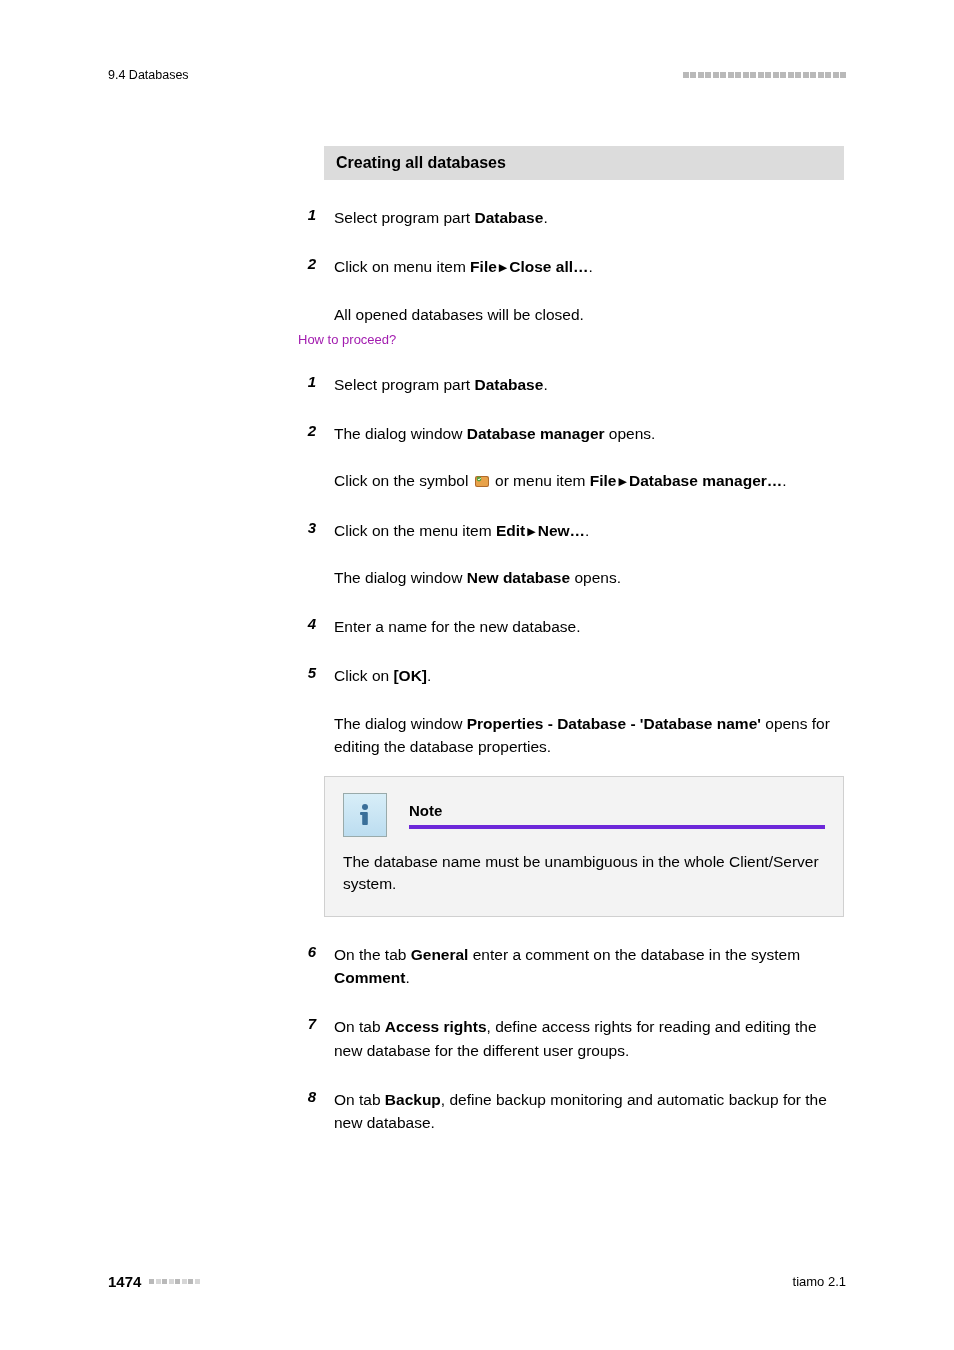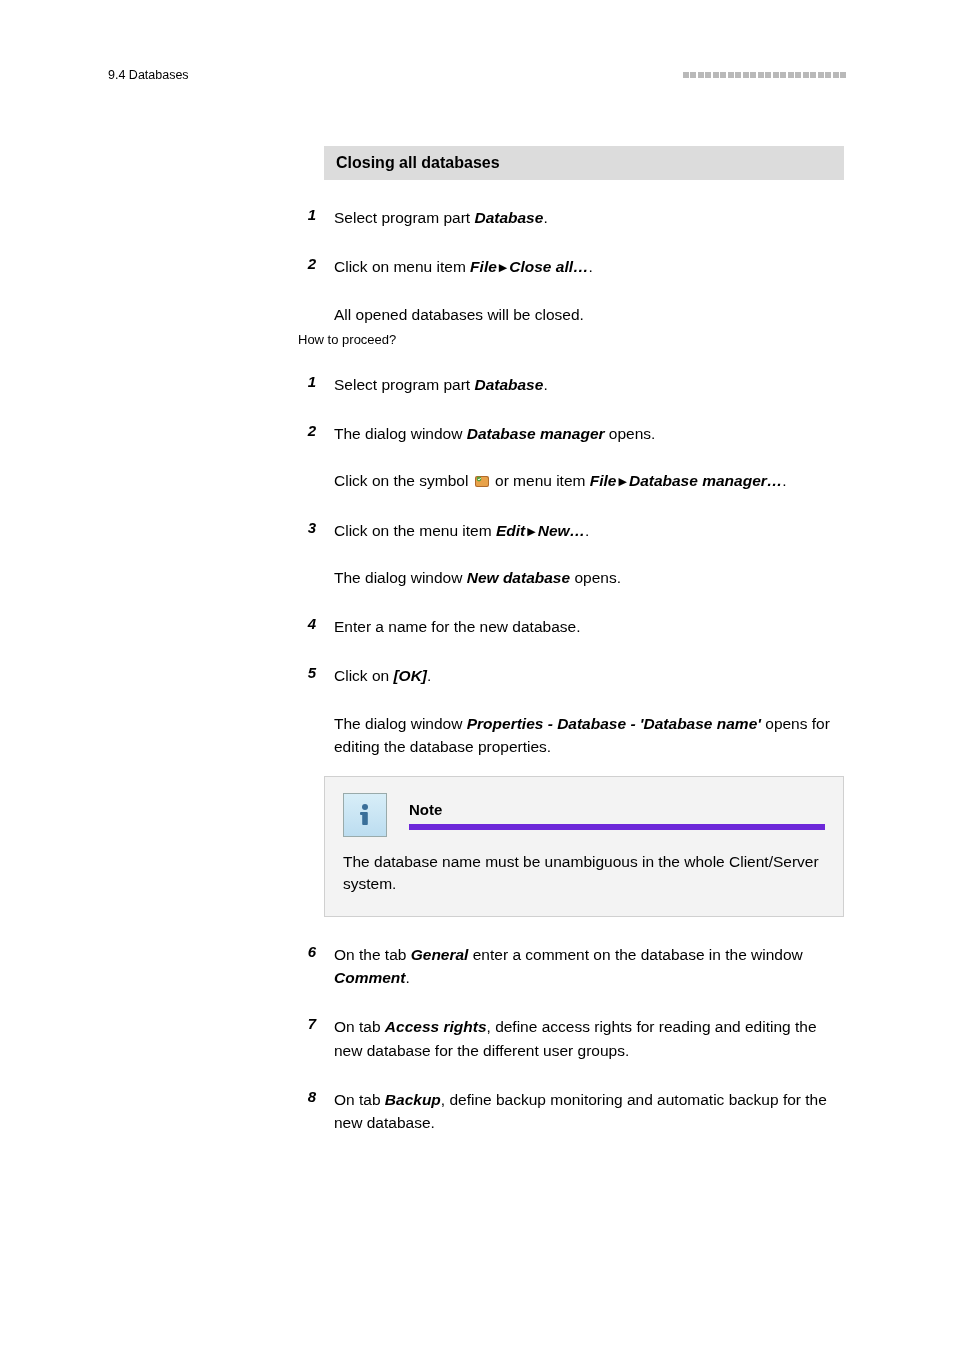--- a/index.html
+++ b/index.html
@@ -65,39 +65,39 @@
     font-size: 15px;
     font-style: italic;
     padding-right: 4px;
   }
   .step-body {
     flex: 1;
     font-size: 15.5px;
     line-height: 1.5;
   }
   .step-body p + p { margin-top: 24px; }
-  .bold { font-weight: 700; font-style: italic; }
+  .bold { font-weight: 700; }
   .section-row {
     display: flex;
     align-items: baseline;
     gap: 38px;
     margin-top: 44px;
   }
   .section-num {
     font-weight: 700;
     font-size: 18px;
   }
   .section-title {
     font-weight: 700;
     font-size: 18px;
   }
   .howto {
     margin-left: 190px;
     font-size: 13px;
-    color: #000000;
+    color: #a21caf;
     margin-top: 6px;
   }
   .inline-icon {
     display: inline-flex;
     width: 18px;
     height: 16px;
     vertical-align: -3px;
   }
   .arrow {
     font-size: 11px;
@@ -126,21 +126,21 @@
     display: flex;
     align-items: center;
     justify-content: center;
   }
   .note-title-wrap {
     flex: 1;
   }
   .note-title {
     font-weight: 700;
     font-size: 15px;
-    border-bottom: 6px solid #6d28d9;
+    border-bottom: 4px solid #6d28d9;
     padding-bottom: 6px;
     width: 100%;
   }
   .note-body {
     font-size: 15.5px;
     line-height: 1.45;
   }
   .footer-row {
     position: absolute;
     bottom: 60px;
@@ -190,21 +190,21 @@
         <span></span>
         <span></span>
         <span></span>
         <span></span>
         <span></span>
     </div>
   </div>
 
   <div class="content">
 
-    <div class="heading-banner">Closing all databases</div>
+    <div class="heading-banner">Creating all databases</div>
 
     <div id="closing-steps">
         <div class="step-row">
           <div class="step-num">1</div>
           <div class="step-body">
             <p><span>Select program part </span><span class="bold">Database</span><span>.</span></p>
           </div>
         </div>
         <div class="step-row">
           <div class="step-num">2</div>
@@ -269,32 +269,48 @@
             </div>
             <div class="note-title-wrap">
               <div class="note-title">Note</div>
             </div>
           </div>
           <div class="note-body">The database name must be unambiguous in the whole Client/Server system.</div>
         </div>
         <div class="step-row">
           <div class="step-num">6</div>
           <div class="step-body">
-            <p><span>On the tab </span><span class="bold">General</span><span> enter a comment on the database in the window </span><span class="bold">Comment</span><span>.</span></p>
+            <p><span>On the tab </span><span class="bold">General</span><span> enter a comment on the database in the system </span><span class="bold">Comment</span><span>.</span></p>
           </div>
         </div>
         <div class="step-row">
           <div class="step-num">7</div>
           <div class="step-body">
             <p><span>On tab </span><span class="bold">Access rights</span><span>, define access rights for reading and editing the new database for the different user groups.</span></p>
           </div>
         </div>
         <div class="step-row">
           <div class="step-num">8</div>
           <div class="step-body">
             <p><span>On tab </span><span class="bold">Backup</span><span>, define backup monitoring and automatic backup for the new database.</span></p>
           </div>
         </div>
       </div>
 
   </div>
 
+  <div class="footer-row">
+    <div class="footer-left">
+      <span class="pagenum">1474</span>
+      <div class="dot-strip small">
+        <span></span>
+          <span class="light"></span>
+          <span></span>
+          <span class="light"></span>
+          <span></span>
+          <span class="light"></span>
+          <span></span>
+          <span class="light"></span>
+      </div>
+    </div>
+    <div class="footer-right">tiamo 2.1</div>
+  </div>
 </div>
 
 </body></html>

